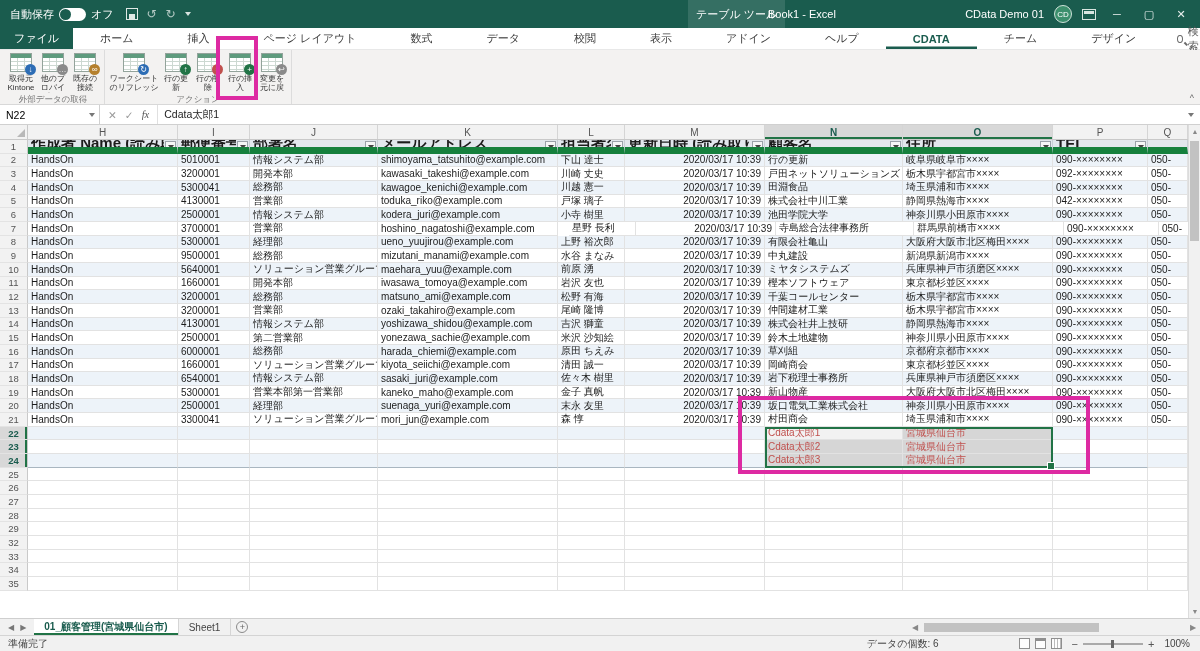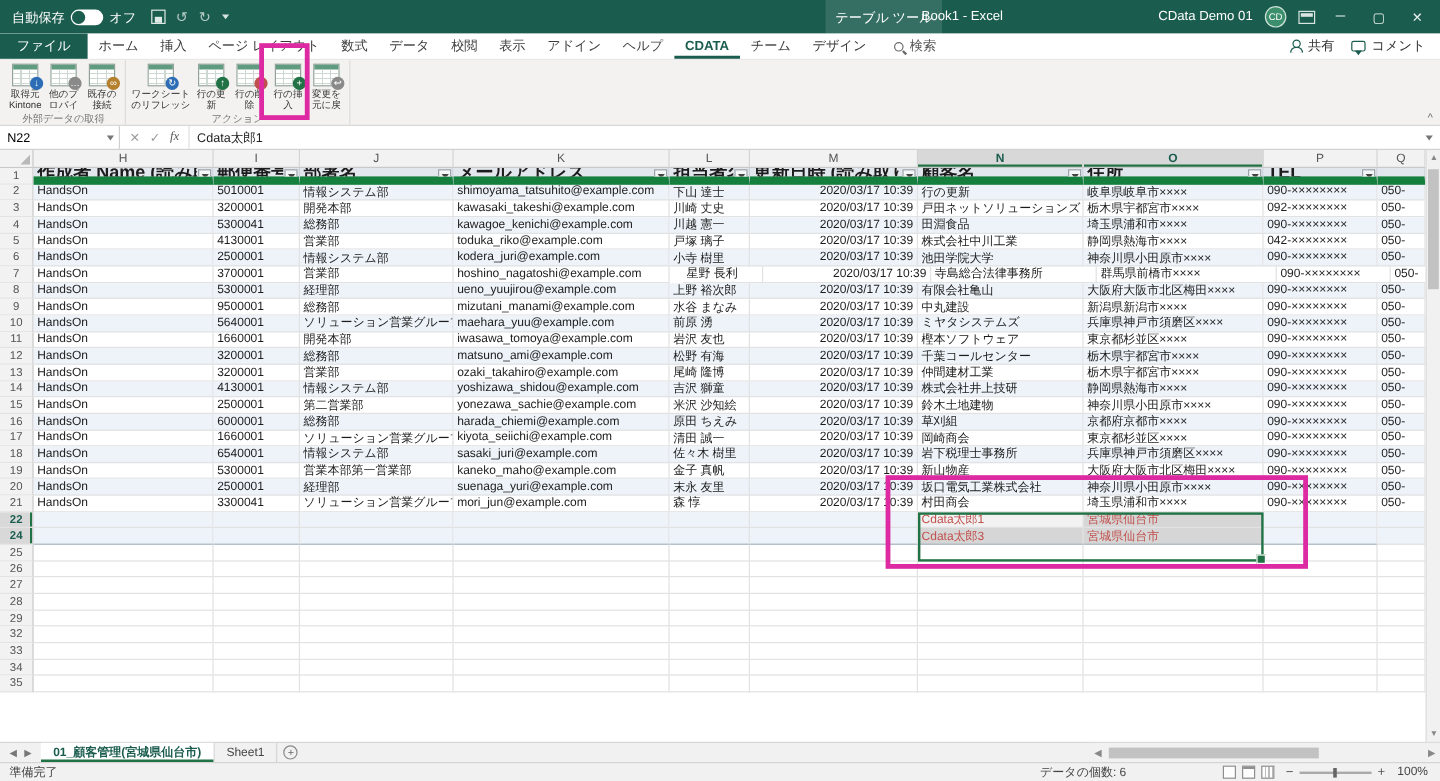--- a/index.html
+++ b/index.html
@@ -19,21 +19,21 @@
   .ttl-ctx { position:absolute; left:688px; top:0; height:28px; display:flex; align-items:center; padding:0 8px; background:rgba(255,255,255,.12); font-size:11px; }
   .ttl-name { position:absolute; left:768px; top:0; height:28px; display:flex; align-items:center; font-size:11px; }
   .tb-right { position:absolute; right:8px; top:0; height:28px; display:flex; align-items:center; gap:10px; }
   .avatar { width:18px; height:18px; border-radius:50%; background:#3c8f6d; border:1px solid #cfe2da; font-size:8px; display:flex; align-items:center; justify-content:center; }
   .win-ic { width:22px; height:18px; display:flex; align-items:center; justify-content:center; font-size:11px; opacity:.9; }
   .ribbon-disp-ic { width:14px; height:11px; border:1px solid #d9e5e0; position:relative; }
   .ribbon-disp-ic::after { content:""; position:absolute; top:1px; left:1px; right:1px; height:3px; background:#d9e5e0; }
 
   
   .tabrow { height:22px; background:#fff; display:flex; align-items:stretch; font-size:11px; color:#3b3b3b; border-bottom:1px solid #e8e8e8; position:relative; }
-  .rtab { padding:0 9px; display:flex; align-items:center; cursor:default; white-space:nowrap; }
+  .rtab { padding:0 27px; display:flex; align-items:center; cursor:default; white-space:nowrap; }
   .rtab.file { background:#1a5c4e; color:#fff; padding:0 14px; }
   .rtab.active { color:#1a5c4e; font-weight:bold; box-shadow:inset 0 -2.5px 0 #1a5c4e; }
   .searchbox { display:flex; align-items:center; gap:5px; margin-left:14px; color:#555; }
   .mag { width:8px; height:8px; border:1.5px solid #6a6a6a; border-radius:50%; position:relative; }
   .mag::after { content:""; position:absolute; width:4px; height:1.5px; background:#6a6a6a; transform:rotate(45deg); left:6px; top:7px; }
   .tabrow-right { margin-left:auto; display:flex; align-items:center; gap:14px; padding-right:12px; color:#333; }
   .share-ic { width:11px; height:11px; position:relative; }
   .share-ic::before { content:""; position:absolute; width:5px; height:5px; border:1.2px solid #1a5c4e; border-radius:50%; left:3px; top:0; }
   .share-ic::after { content:""; position:absolute; width:9px; height:4px; border:1.2px solid #1a5c4e; border-bottom:none; border-radius:5px 5px 0 0; left:1px; bottom:0; }
   .cmt-ic { width:12px; height:9px; border:1.2px solid #1a5c4e; border-radius:2px; position:relative; }
@@ -589,20 +589,33 @@
           <div class="cell band newrow" style="width: 128px;"></div>
           <div class="cell band newrow" style="width: 180px;"></div>
           <div class="cell band newrow" style="width: 67px;"></div>
           <div class="cell right band newrow" style="width: 140px;"></div>
           <div class="cell band newrow selcell active-cell" style="width: 138px;">Cdata太郎1</div>
           <div class="cell band newrow selcell" style="width: 150px;">宮城県仙台市</div>
           <div class="cell band newrow" style="width: 95px;"></div>
           <div class="cell band newrow" style="width: 40px;"></div>
         </div>
         <div class="grow">
+          <div class="rownum rh-sel">23</div>
+          <div class="cell newrow" style="width: 150px;"></div>
+          <div class="cell newrow" style="width: 72px;"></div>
+          <div class="cell newrow" style="width: 128px;"></div>
+          <div class="cell newrow" style="width: 180px;"></div>
+          <div class="cell newrow" style="width: 67px;"></div>
+          <div class="cell right newrow" style="width: 140px;"></div>
+          <div class="cell newrow selcell" style="width: 138px;">Cdata太郎2</div>
+          <div class="cell newrow selcell" style="width: 150px;">宮城県仙台市</div>
+          <div class="cell newrow" style="width: 95px;"></div>
+          <div class="cell newrow" style="width: 40px;"></div>
+        </div>
+        <div class="grow">
           <div class="rownum rh-sel">24</div>
           <div class="cell band newrow tbl-bottom" style="width: 150px;"></div>
           <div class="cell band newrow tbl-bottom" style="width: 72px;"></div>
           <div class="cell band newrow tbl-bottom" style="width: 128px;"></div>
           <div class="cell band newrow tbl-bottom" style="width: 180px;"></div>
           <div class="cell band newrow tbl-bottom" style="width: 67px;"></div>
           <div class="cell right band newrow tbl-bottom" style="width: 140px;"></div>
           <div class="cell band newrow selcell tbl-bottom" style="width: 138px;">Cdata太郎3</div>
           <div class="cell band newrow selcell tbl-bottom" style="width: 150px;">宮城県仙台市</div>
           <div class="cell band newrow tbl-bottom" style="width: 95px;"></div>

